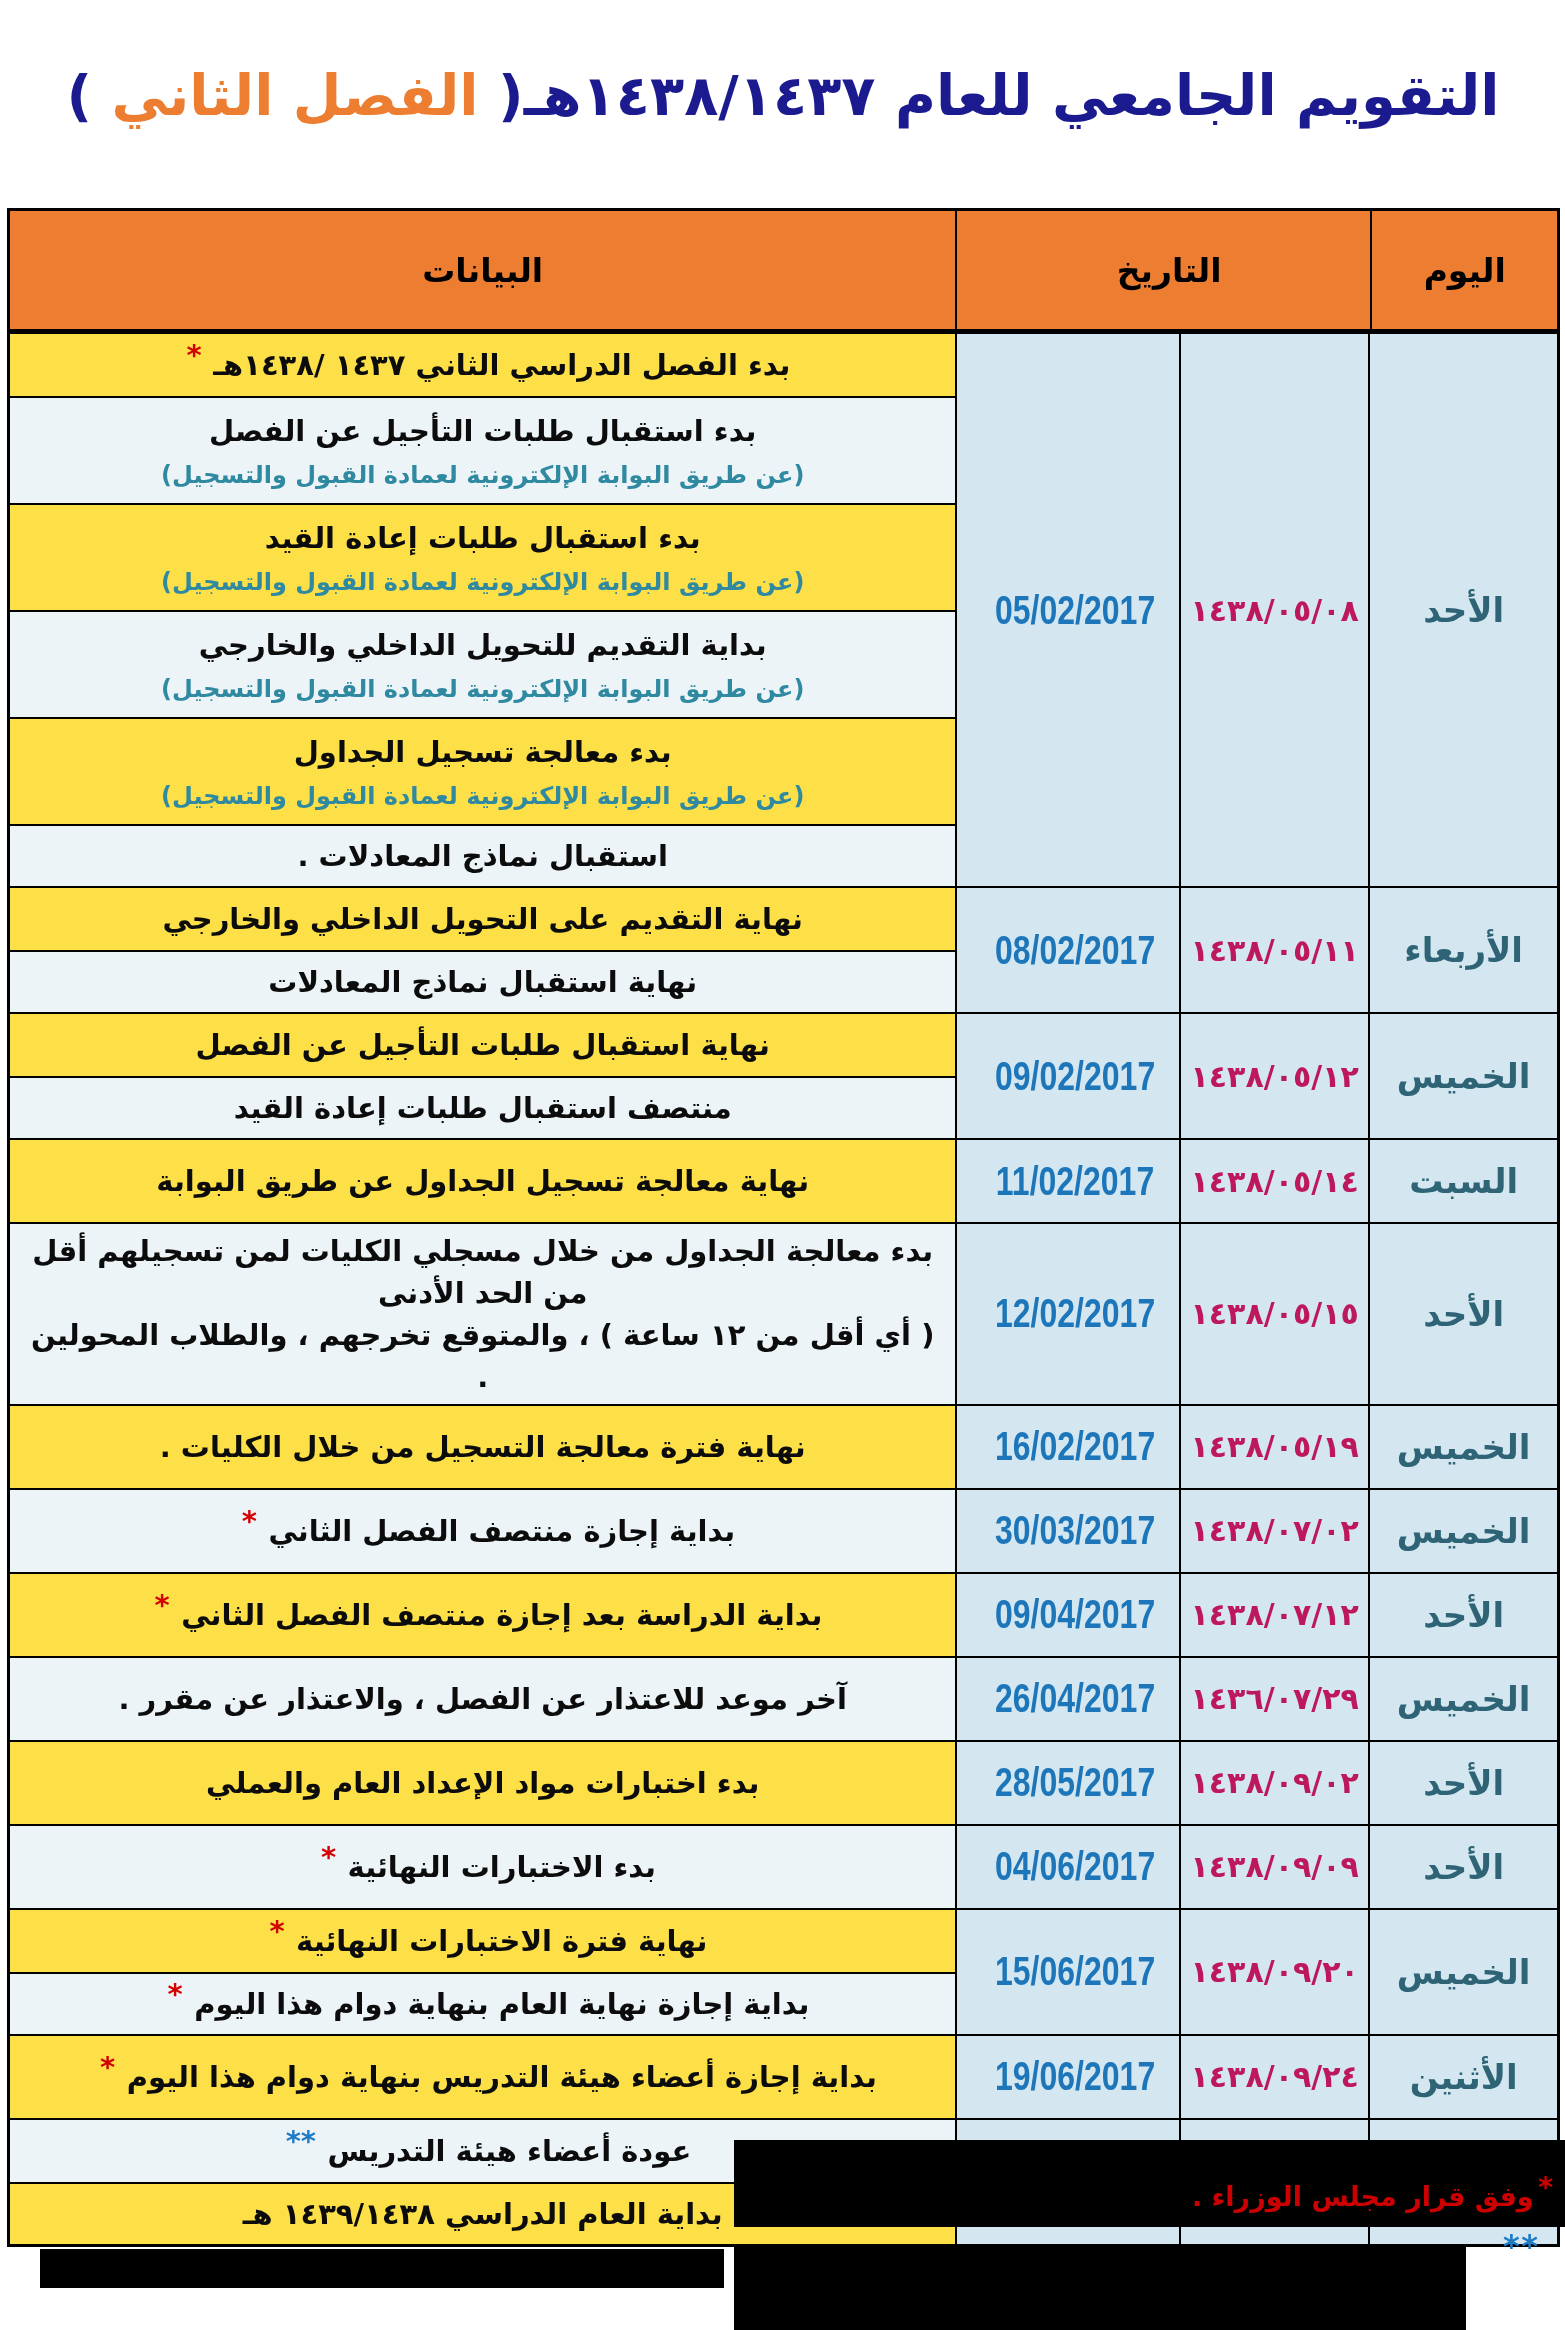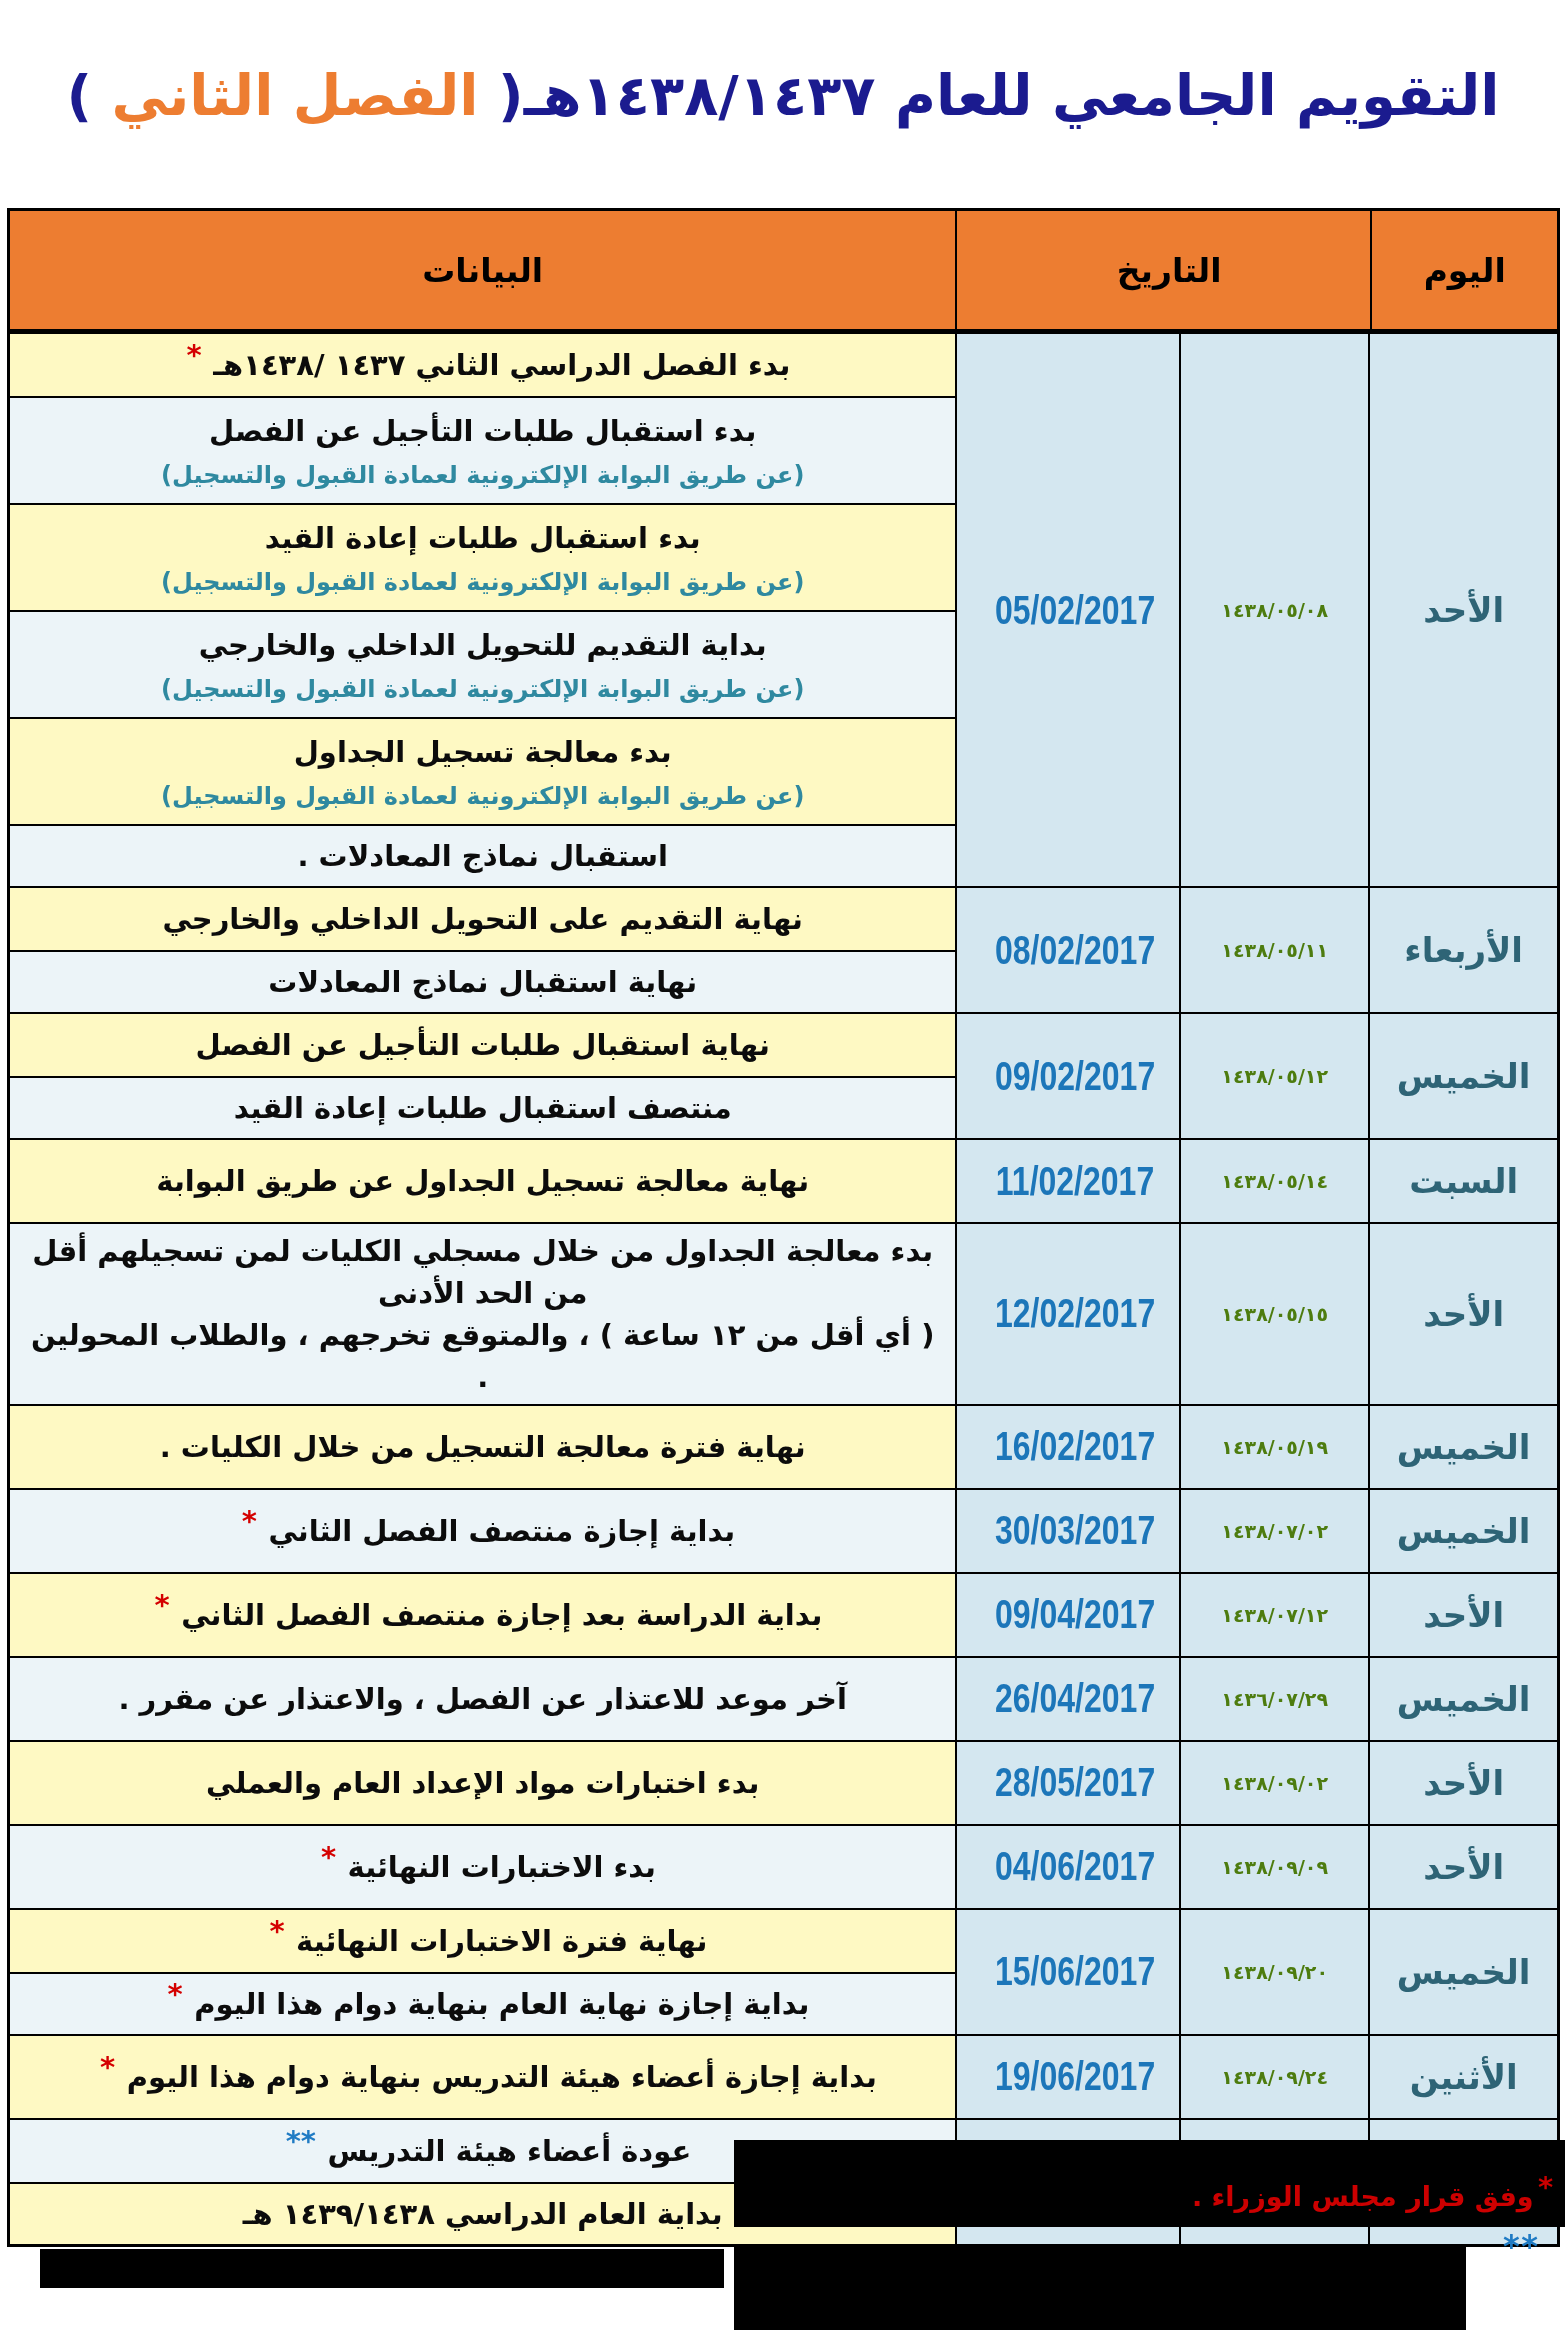--- a/index.html
+++ b/index.html
@@ -27,40 +27,40 @@
   .hd-day{flex:1;}
   .group{display:flex;border-top:2.9px solid #000;}
   .g-details{width:947px;border-right:2.1px solid #000;box-sizing:border-box;
              display:flex;flex-direction:column;}
   .g-row{
     display:flex;flex-direction:column;align-items:center;justify-content:center;
     border-top:2.9px solid #000;direction:rtl;text-align:center;
     padding:5.7px 18.6px;box-sizing:border-box;
   }
   .g-row:first-child{border-top:none;}
-  .bg-a{background:#fef9c3;}
+  .bg-a{background:#fde047;}
   .bg-b{background:#ecf4f8;}
   .r-mid{min-height:62px;}
   .r-tall{min-height:107px;}
   .r-single{min-height:82px;}
   .r-xtall{min-height:116px;}
   .main-line{font-size:29px;font-weight:bold;color:#0c0c0c;line-height:1.45;}
   .sub-line{font-size:24px;font-weight:bold;color:#2f89a0;margin-top:7.2px;line-height:1.3;}
   .mark{display:inline-block;margin:0 11.5px;position:relative;top:-10px;font-size:29px;}
   .mark.red{color:#d40000;}
   .mark.blue{color:#1f7bc4;}
   .g-cell{display:flex;align-items:center;justify-content:center;background:#d4e7f0;box-sizing:border-box;}
   .g-greg{width:224px;border-right:2.1px solid #000;padding-left:13px;}
   .g-hijri{width:189px;border-right:2.1px solid #000;}
   .g-day{flex:1;}
   .greg-text{
     display:inline-block;font-family:"Liberation Sans",sans-serif;
     font-size:40px;font-weight:bold;color:#1c76b9;transform:scaleX(0.8);white-space:nowrap;
   }
-  .hijri-text{font-size:19px;font-weight:bold;color:#4d7c0f;direction:rtl;white-space:nowrap;}
+  .hijri-text{font-size:30px;font-weight:bold;color:#be185d;direction:rtl;white-space:nowrap;}
   .day-text{font-size:34px;font-weight:bold;color:#2e6476;direction:rtl;white-space:nowrap;}
   
   .bar{position:absolute;background:#000;}
   .bar-a{left:734px;top:2104px;width:832px;height:87px;}
   .bar-b{left:40px;top:2213px;width:684px;height:39px;}
   .bar-c{left:734px;top:2211px;width:732px;height:102px;}
   .red-note{
     position:absolute;right:8.6px;top:2143px;direction:rtl;z-index:3;
     color:#cc0000;font-weight:bold;font-size:27px;white-space:nowrap;
   }

